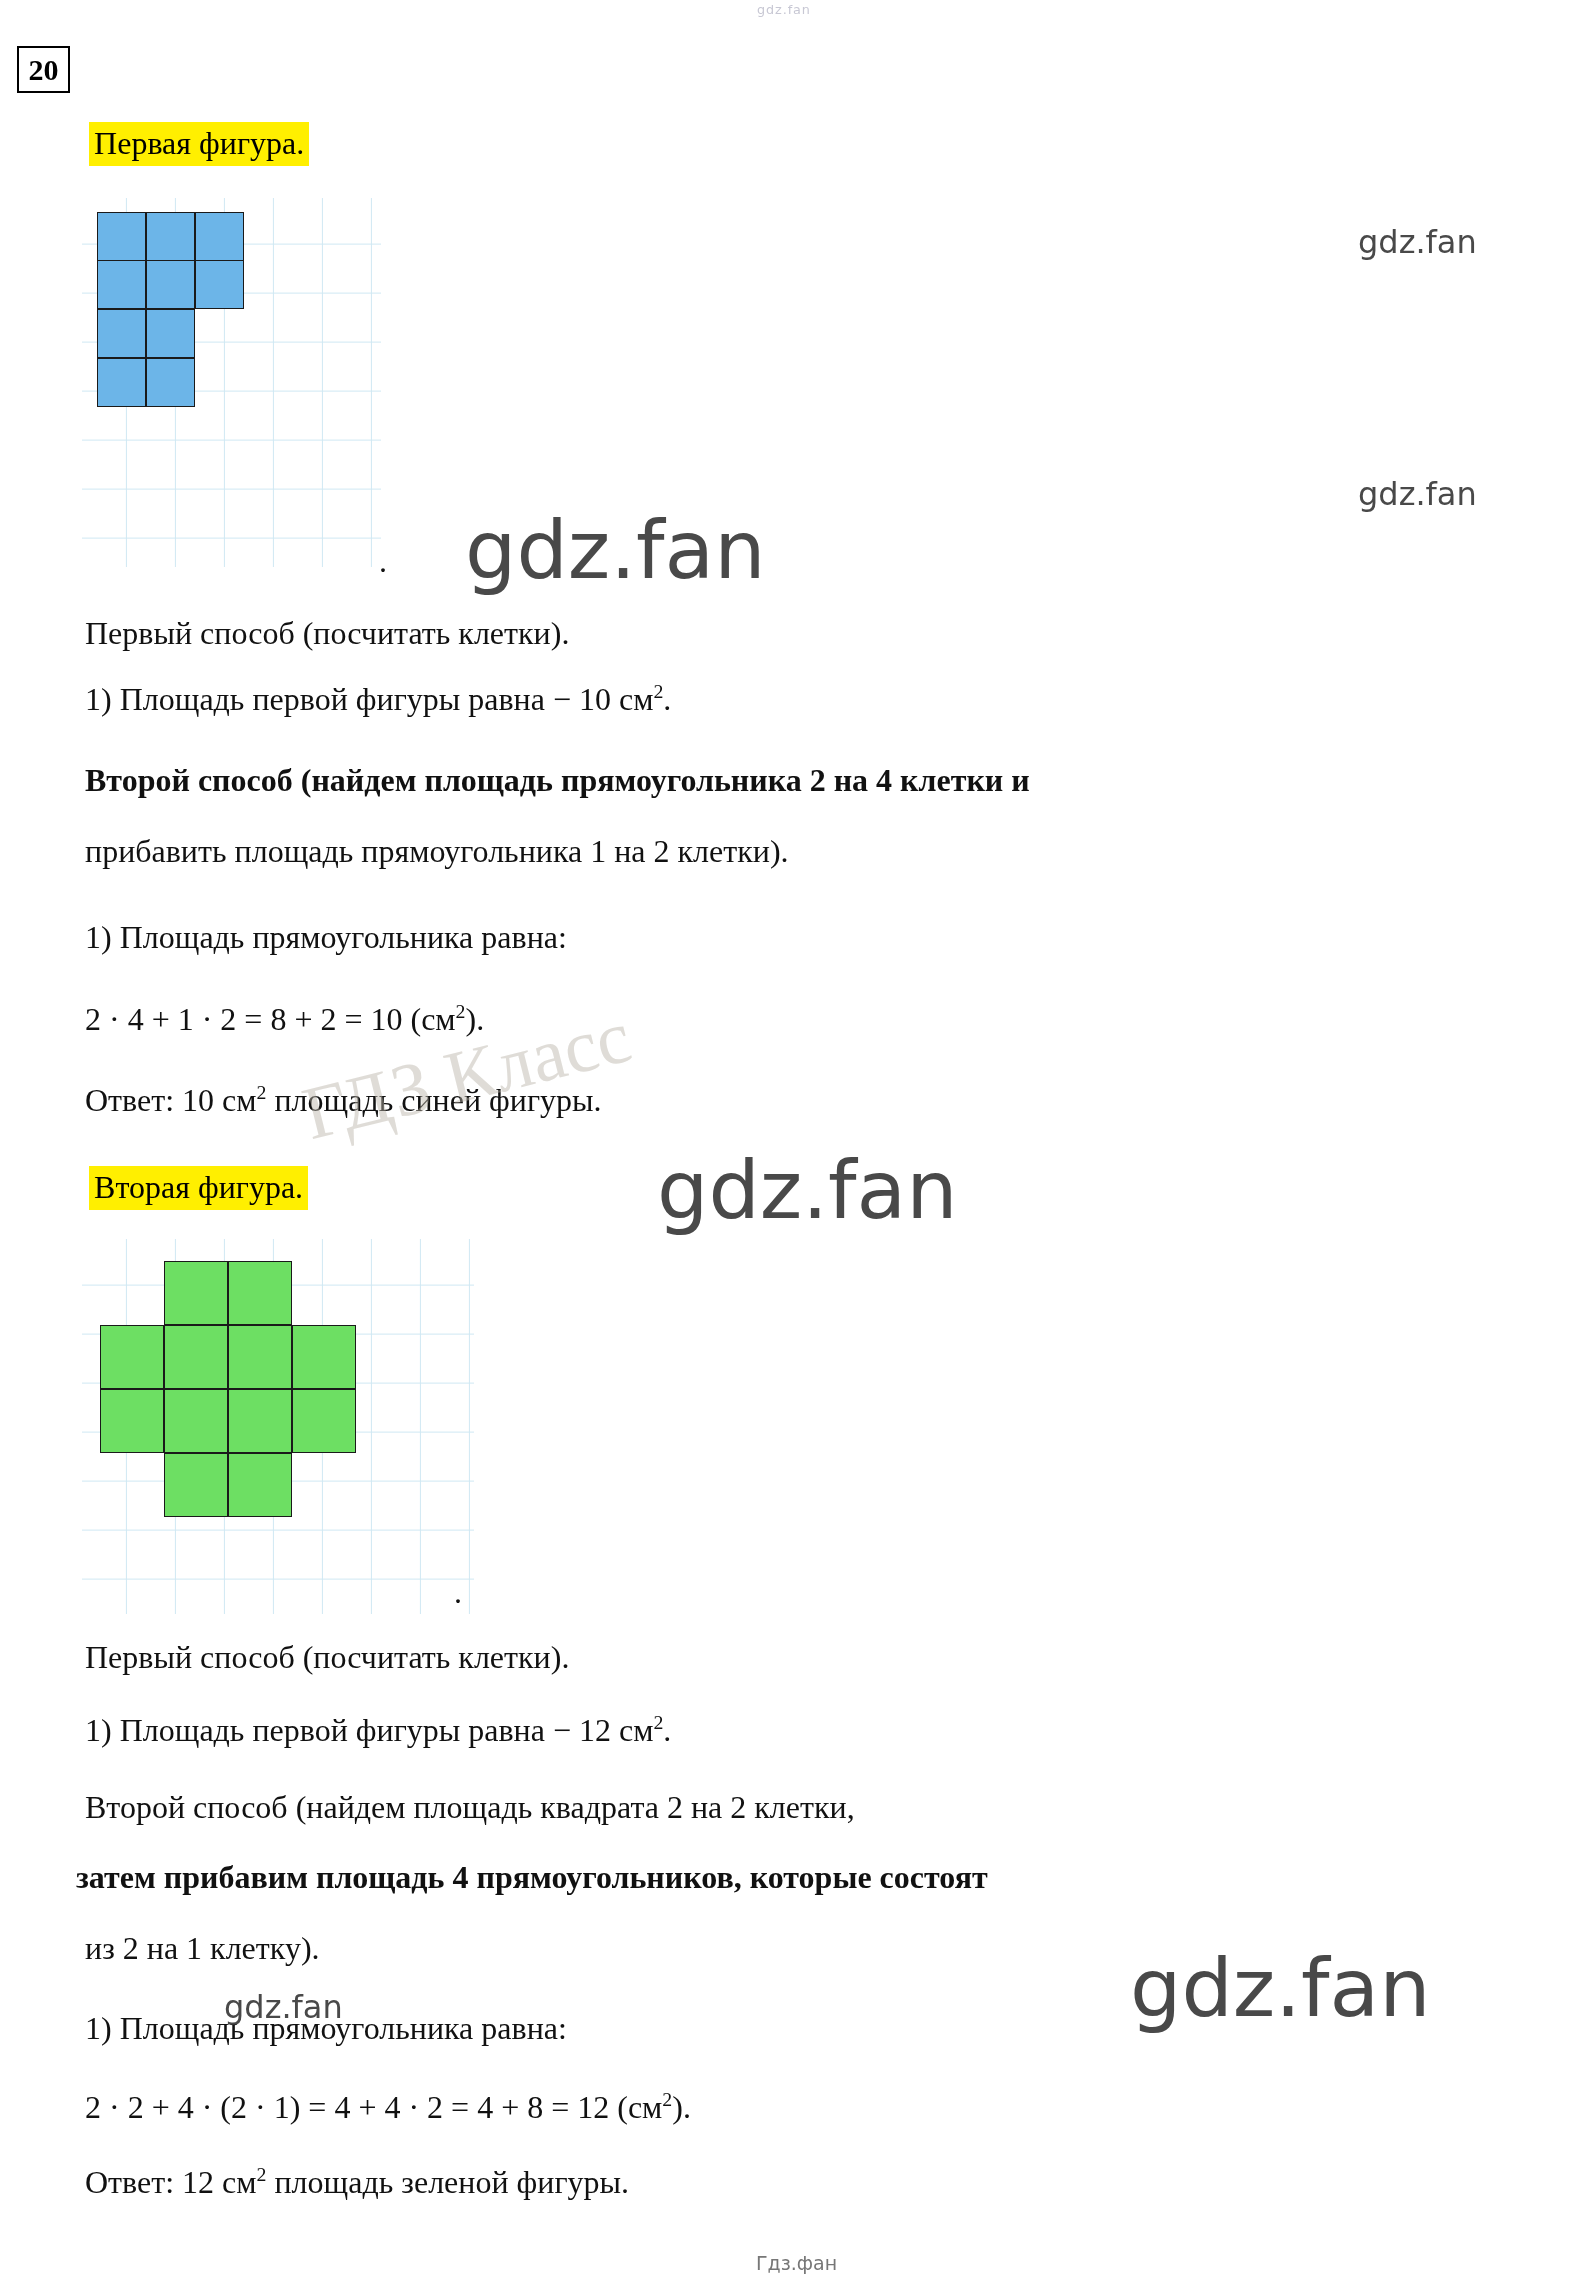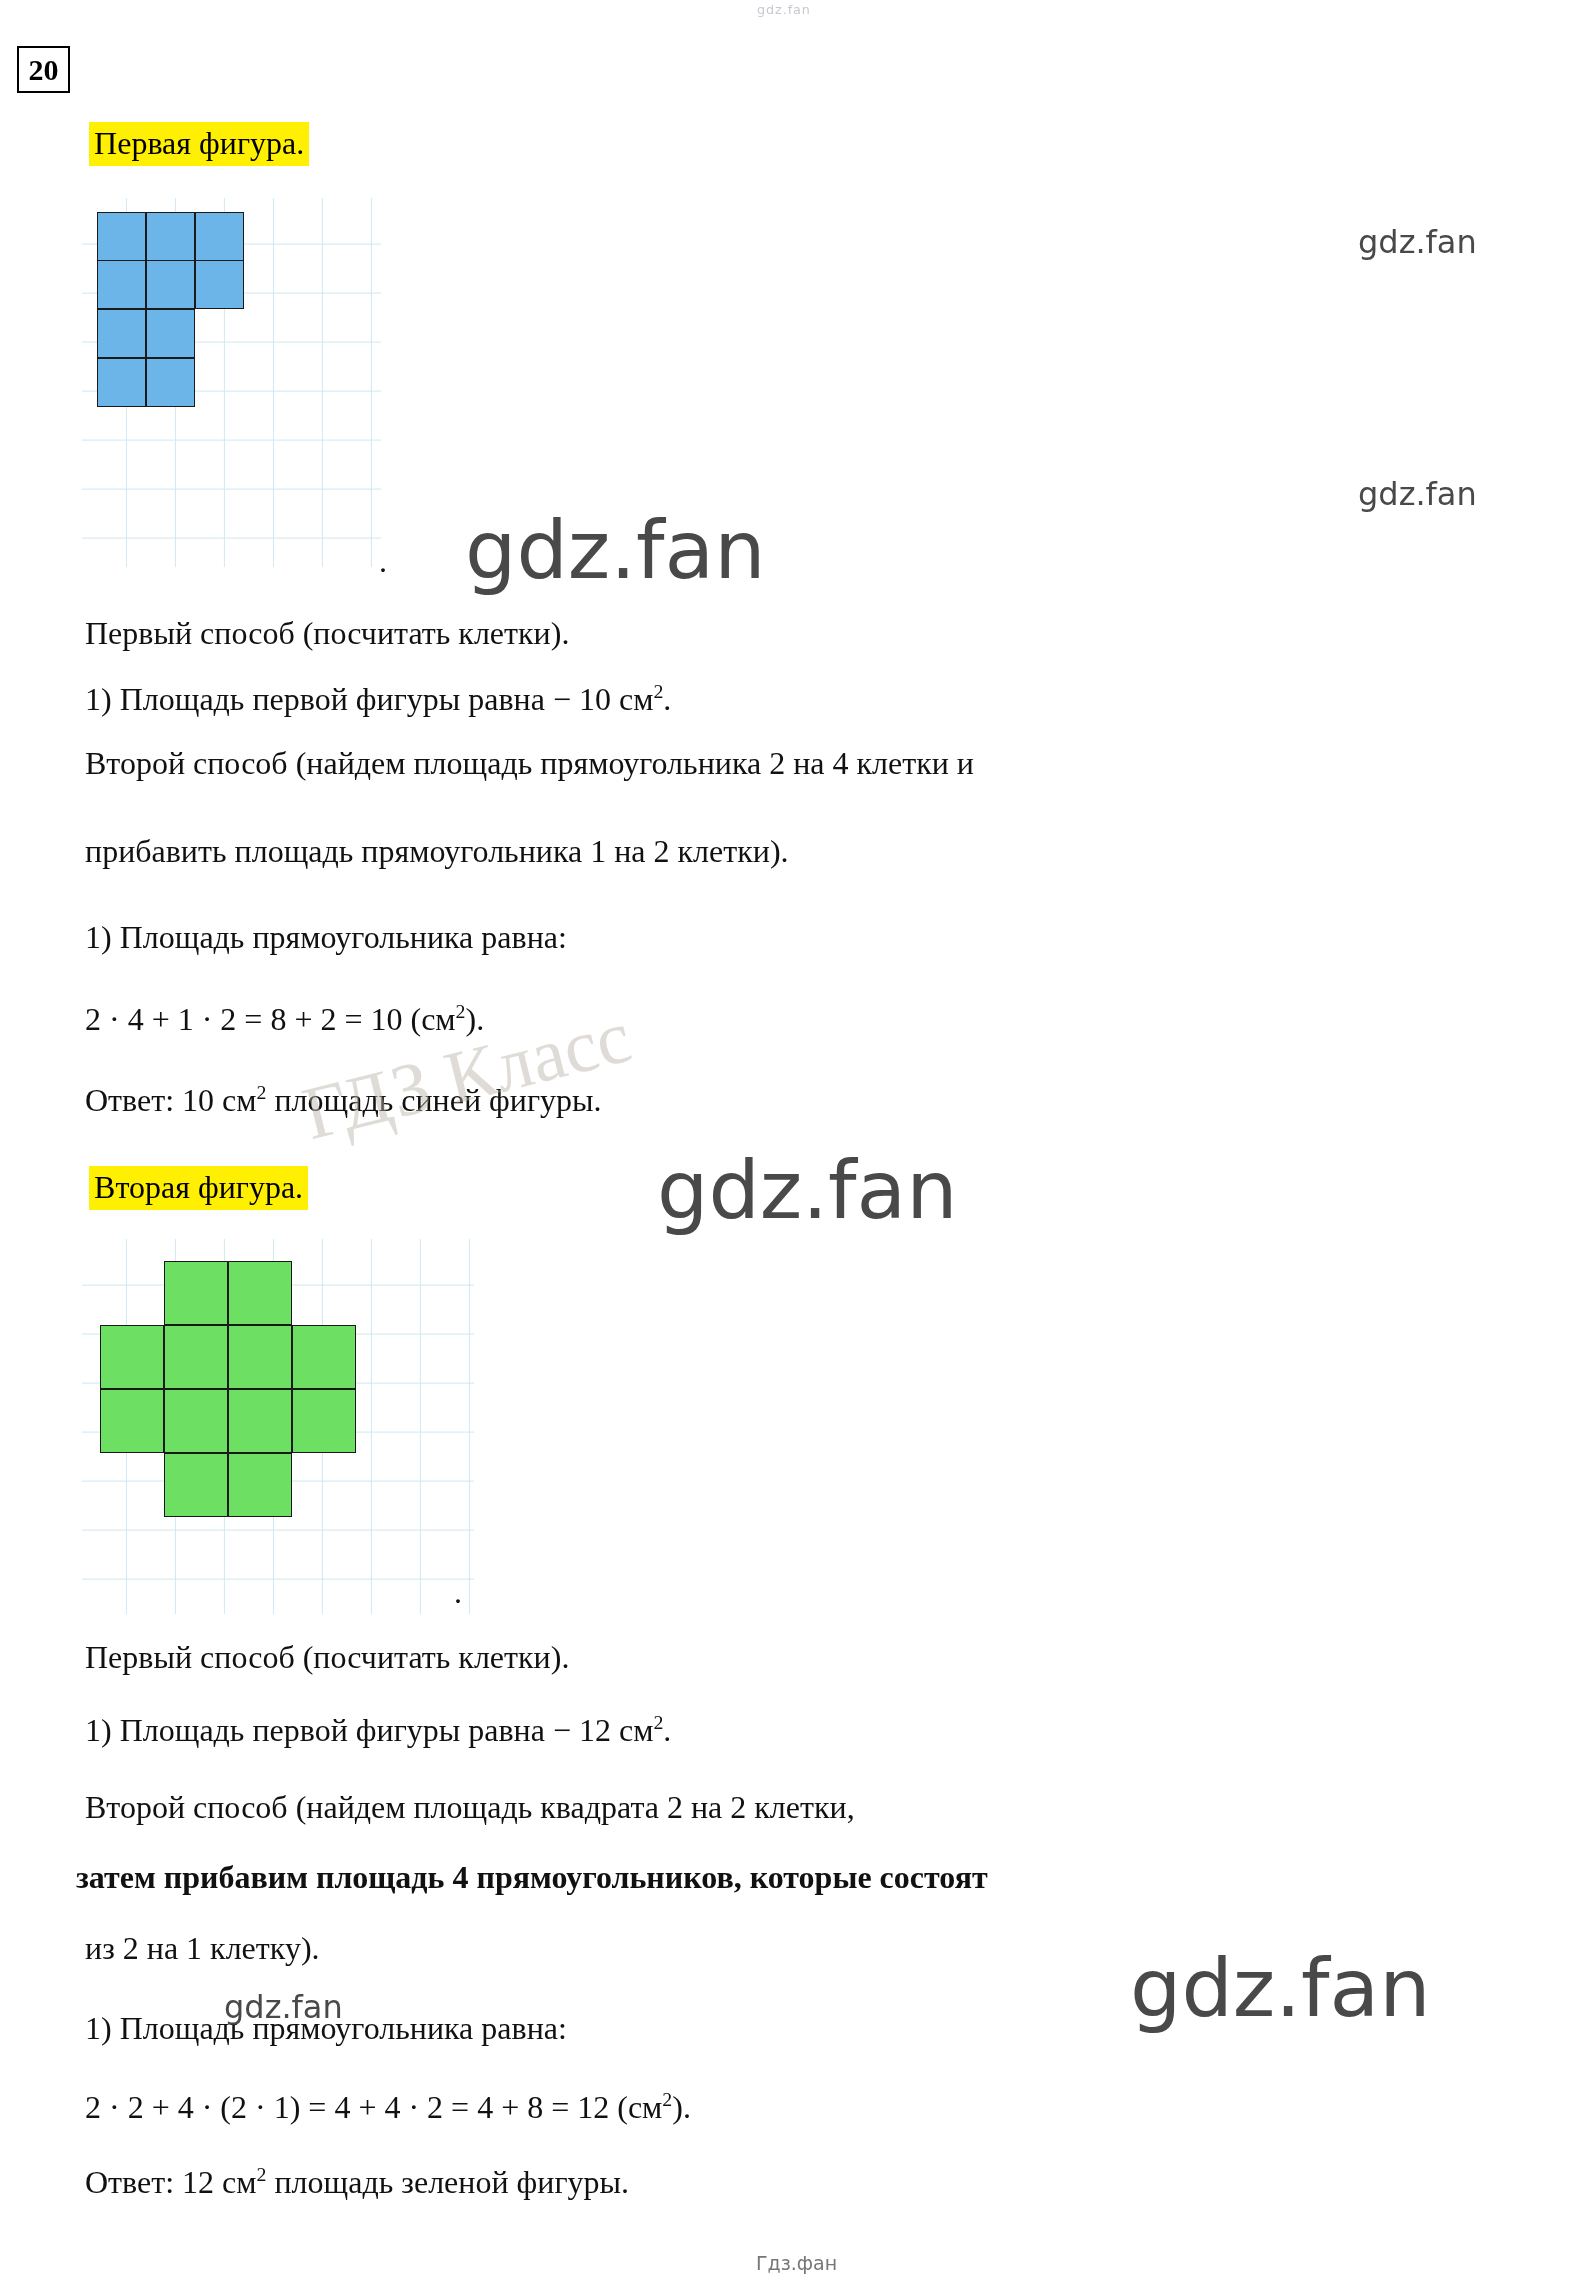--- a/index.html
+++ b/index.html
@@ -180,21 +180,21 @@
     <div class="cell blue" style="left:64px;  top:160px; width:49px; height:49px;"></div>
   </div>
   <div class="dot" style="left:379px; top:543px;">.</div>
 
   <div class="line" style="left:85px; top:616px;">Первый способ (посчитать клетки).</div>
 
   <div class="line" style="left:85px; top:682px;">
     <span>1) Площадь первой фигуры равна − 10 см</span><sup>2</sup><span>.</span>
   </div>
 
-  <div class="line" style="left:85px; top:746px;">Второй способ (найдем площадь прямоугольника 2 на 4 клетки и</div>
+  <div class="line" style="left:85px; top:763px;font-weight:bold;">Второй способ (найдем площадь прямоугольника 2 на 4 клетки и</div>
   <div class="line" style="left:85px; top:834px;">прибавить площадь прямоугольника 1 на 2 клетки).</div>
 
   <div class="line" style="left:85px; top:920px;">1) Площадь прямоугольника равна:</div>
 
   <div class="line math" style="left:85px; top:1002px;">
     <span>2 · 4 + 1 · 2 = 8 + 2 = 10 (см</span><sup>2</sup><span>).</span>
   </div>
 
   <div class="line" style="left:85px; top:1083px;">
     <span>Ответ: 10 см</span><sup>2</sup><span> площадь синей фигуры.</span>

